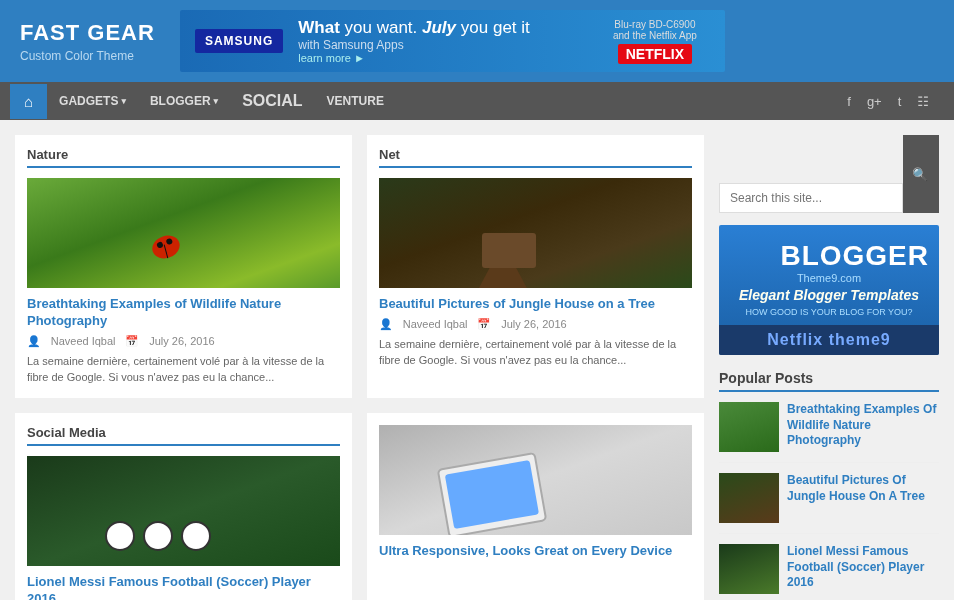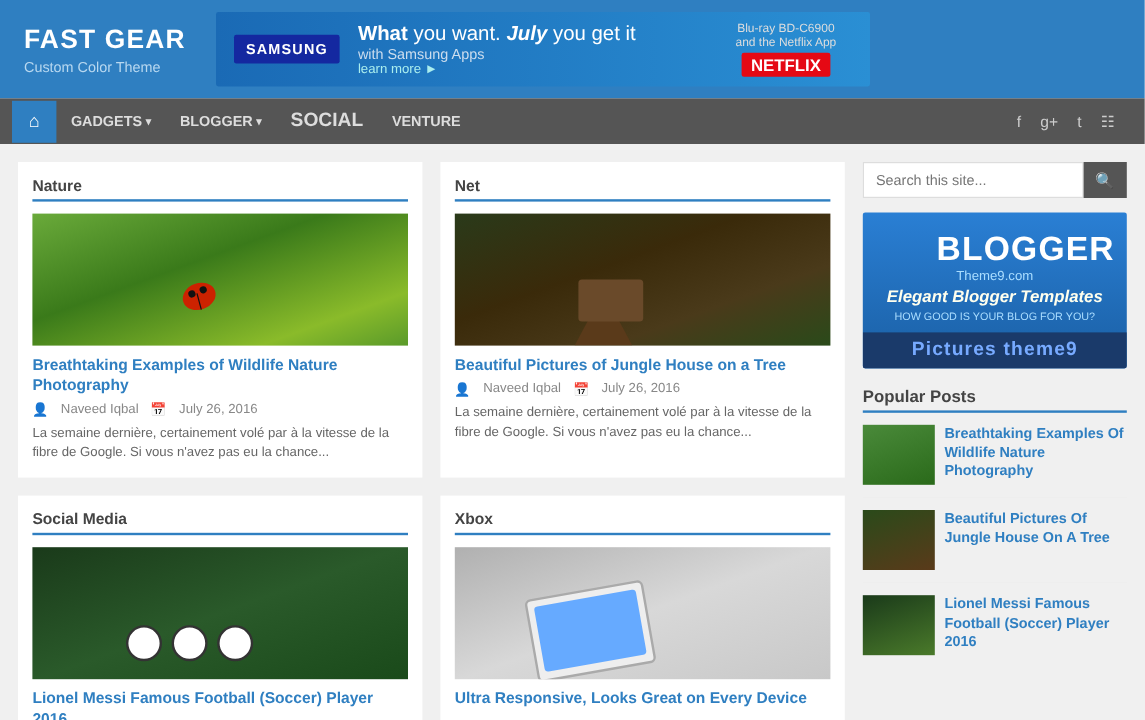--- a/index.html
+++ b/index.html
@@ -128,50 +128,47 @@
             <div style="width:30px; height:30px; background:#fff; border-radius:50%; border:2px solid #333;"></div>
             <div style="width:30px; height:30px; background:#fff; border-radius:50%; border:2px solid #333;"></div>
           </div>
         </div>
         <div style="font-size:13px; font-weight:bold; color:#2f7fc1; margin:8px 0 5px; line-height:1.3; cursor:pointer;">
           <span>Lionel Messi Famous Football (Soccer) Player 2016</span>
         </div>
       </div>
 
       <div style="background:#fff; padding:12px;">
-        <div style="font-size:13px; font-weight:bold; color:#444; border-bottom:2px solid #2f7fc1; padding-bottom:4px; margin-bottom:10px; display:inline-block; width:100%;">
-          <span>Xbox</span>
-        </div>
         <div style="width:100%; height:110px; background:linear-gradient(160deg,#b0b0b0 0%,#d8d8d8 50%,#c8c8c8 100%); position:relative; cursor:pointer; overflow:hidden;">
 
           <div style="position:absolute; bottom:5px; left:20%; width:100px; height:70px; background:#eee; border-radius:5px; border:2px solid #aaa; transform:rotate(-10deg);">
             <div style="margin:5px; background:#6af; height:55px; border-radius:3px;"></div>
           </div>
         </div>
         <div style="font-size:13px; font-weight:bold; color:#2f7fc1; margin:8px 0 5px; line-height:1.3; cursor:pointer;">
           <span>Ultra Responsive, Looks Great on Every Device</span>
         </div>
       </div>
     </div>
 
   </div>
 
   <div style="width:220px; flex-shrink:0;">
 
     <div style="display:flex; margin-bottom:12px;">
-      <input type="text" style="flex: 1 1 0%; border: 1px solid rgb(221, 221, 221); padding: 7px 10px; font-size: 12px; color: rgb(153, 153, 153); outline: none; width: 100%;" placeholder="Search this site...">
+      <input type="text" style="flex: 1 1 0%; border: 1px solid rgb(221, 221, 221); padding: 7px 10px; font-size: 12px; color: rgb(153, 153, 153); outline: none; width: 100%; margin-top: 48px;" placeholder="Search this site...">
       <button style="background:#555; color:#fff; border:none; padding:7px 10px; cursor:pointer; font-size:13px;">🔍</button>
     </div>
 
     <div style="background:linear-gradient(to bottom,#2a7fd4,#1a5fa4); width:100%; padding:15px 10px 0; margin-bottom:15px; border-radius:2px; cursor:pointer; text-align:center; overflow:hidden;">
       <div style="color:#fff; font-size:28px; font-weight:900; letter-spacing:1px;text-align:right;">BLOGGER</div>
       <div style="color:#aaddff; font-size:11px;">Theme9.com</div>
       <div style="color:#ffe; font-style:italic; font-size:14px; font-weight:bold; margin-top:3px;">Elegant Blogger Templates</div>
       <div style="color:#aaddff; font-size:9px; margin-top:4px; margin-bottom:8px;">HOW GOOD IS YOUR BLOG FOR YOU?</div>
-      <div style="background:#1a3a6a; color:#7af; font-size:16px; font-weight:bold; padding:6px; margin:0 -10px; letter-spacing:1px;">Pictures theme9</div>
+      <div style="background:#1a3a6a; color:#7af; font-size:16px; font-weight:bold; padding:6px; margin:0 -10px; letter-spacing:1px;">Netflix theme9</div>
     </div>
 
     <div>
       <div style="font-size:14px; font-weight:bold; color:#444; border-bottom:2px solid #2f7fc1; padding-bottom:4px; margin-bottom:10px;">Popular Posts</div>
 
       <div style="display:flex; gap:8px; margin-bottom:10px; padding-bottom:10px; border-bottom:1px solid #eee; cursor:pointer;">
         <div style="width:60px; height:50px; flex-shrink:0; background:linear-gradient(160deg,#4a8a3a,#2a6a1a); overflow:hidden;"></div>
         <div style="font-size:12px; font-weight:bold; color:#2f7fc1; line-height:1.3;">Breathtaking Examples Of Wildlife Nature Photography</div>
       </div>
 

